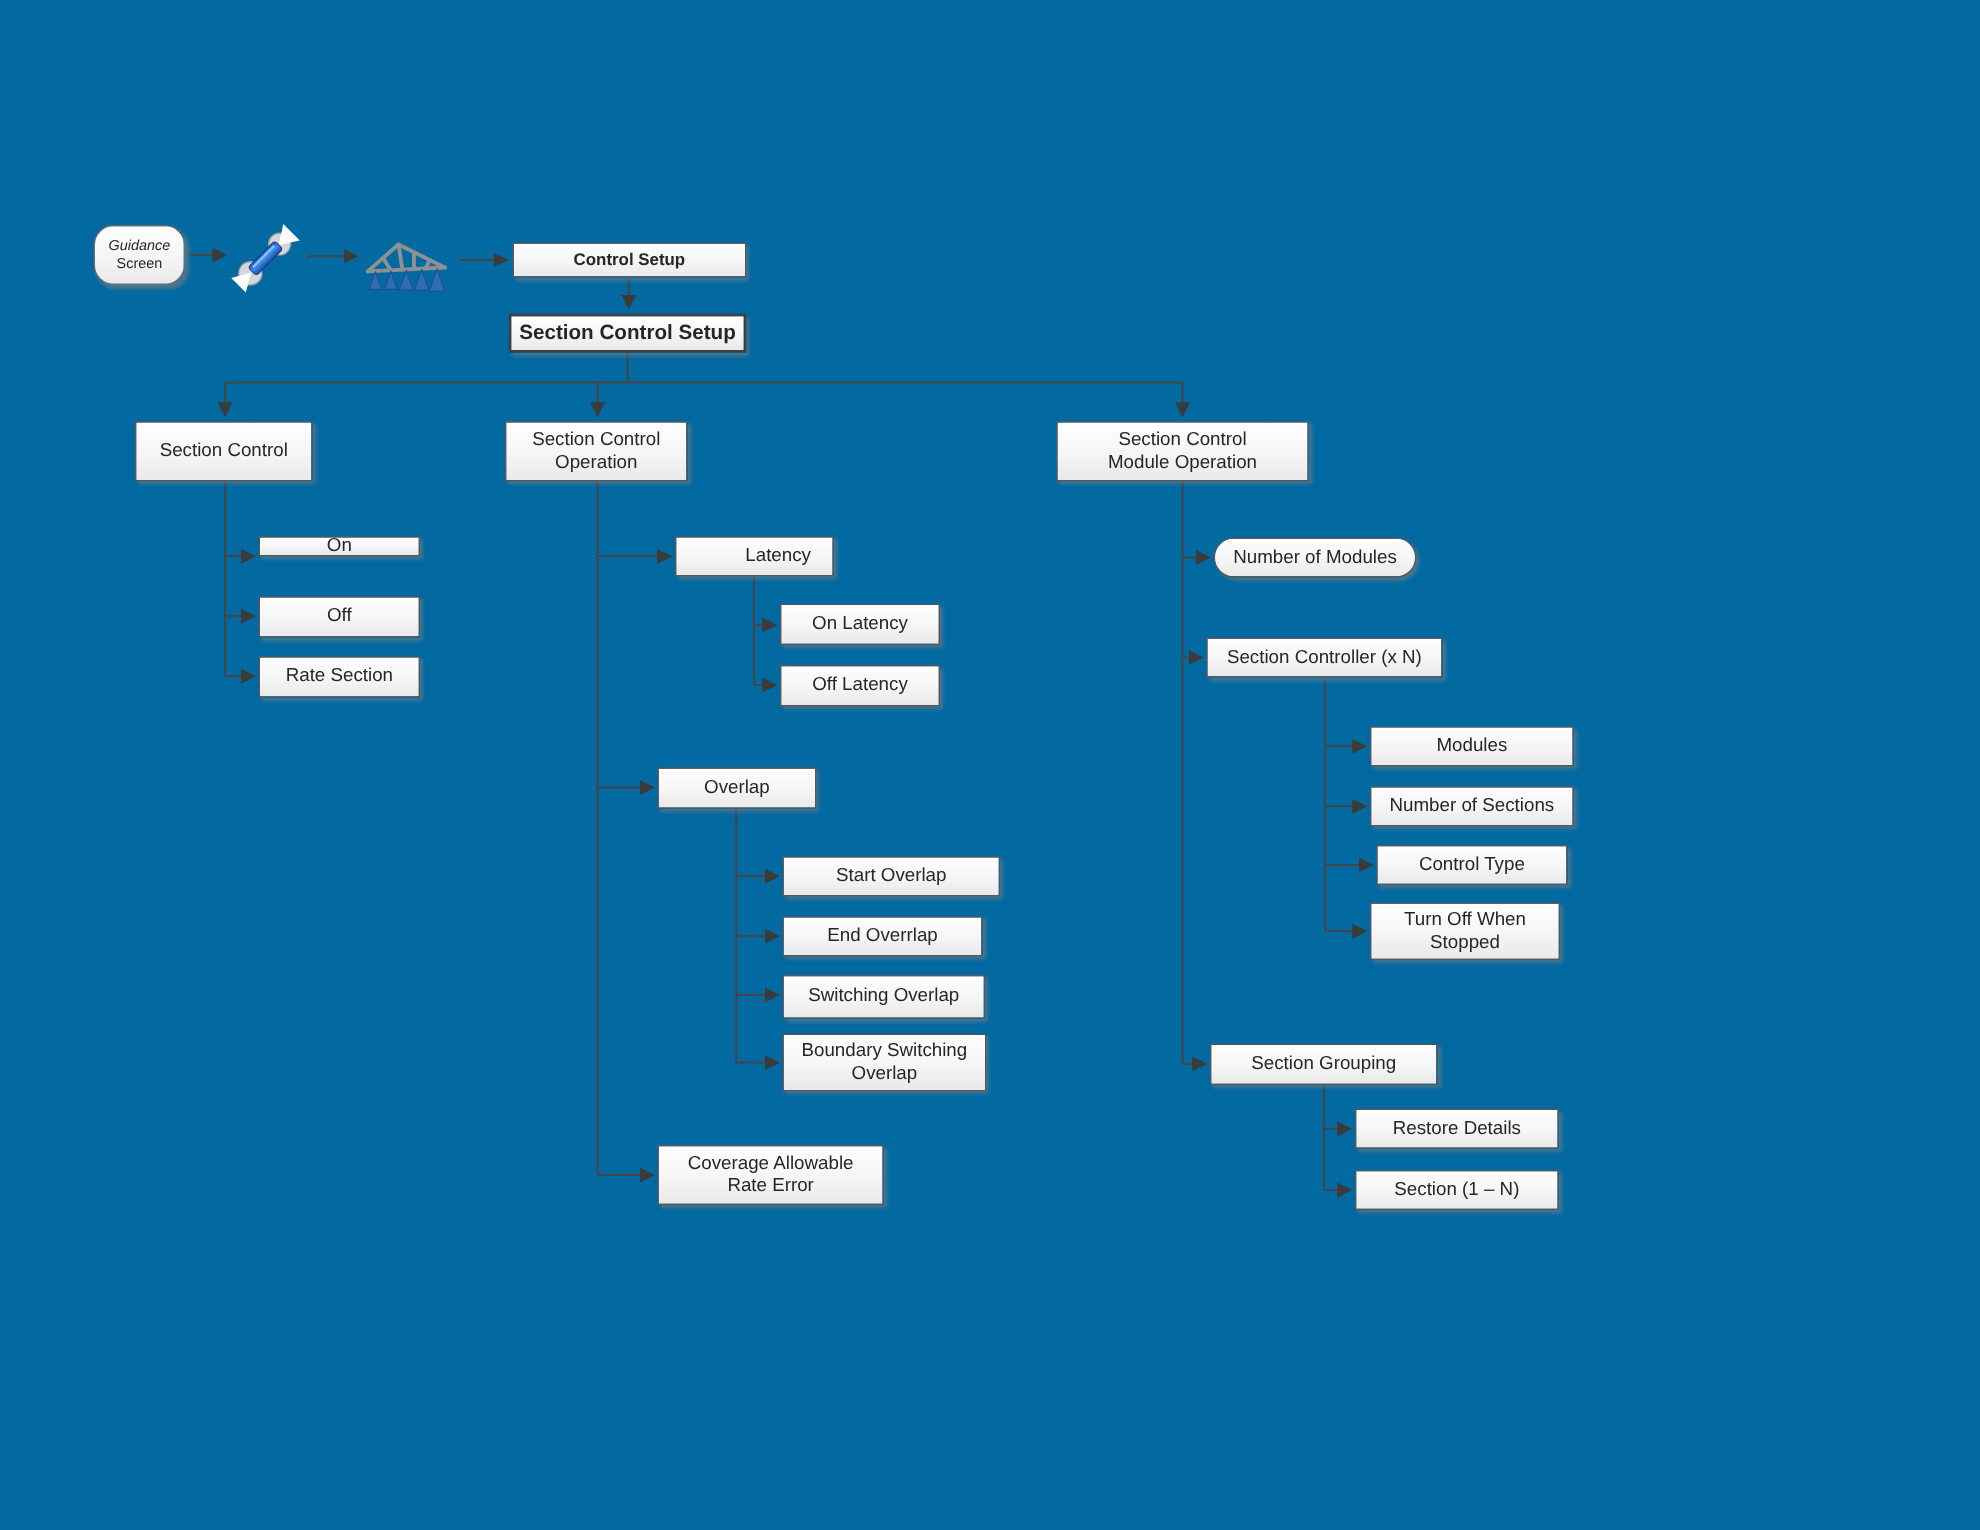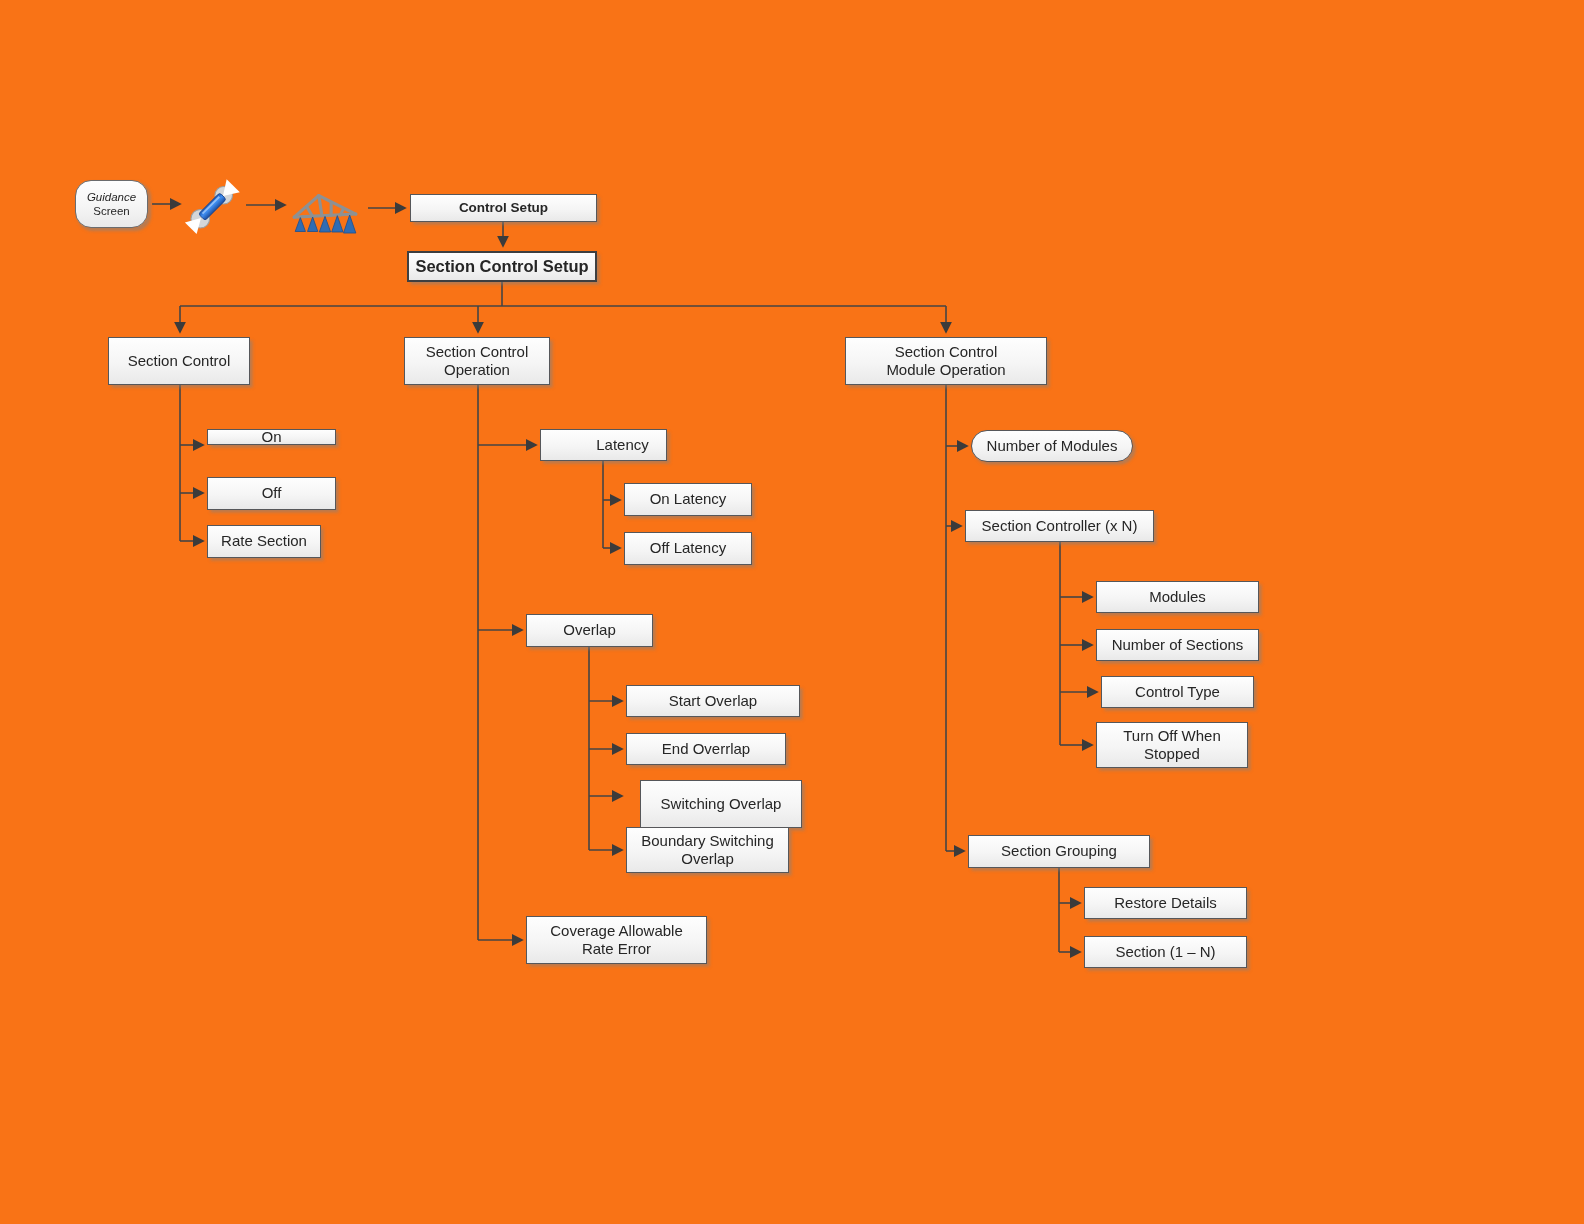--- a/index.html
+++ b/index.html
@@ -1,17 +1,17 @@
 <!DOCTYPE html>
 <html><head>
 <meta charset="utf-8">
 <style>
   html,body { margin:0; padding:0; background:#ffffff; }
   .canvas {
-    position:relative; width:1584px; height:1224px; background:#f97316;
+    position:relative; width:1584px; height:1224px; background:#0369a1;
     font-family:"Liberation Sans", sans-serif; color:#262626;
   }
   svg.wires { position:absolute; left:0; top:0; width:1584px; height:1224px; }
   .node {
     position:absolute; box-sizing:border-box;
     border:1.5px solid #56575a;
     background:linear-gradient(180deg,#fefefe 0%,#f5f5f5 55%,#e9e9e9 100%);
     box-shadow:2.5px 2.5px 3px rgba(130,130,130,0.55);
     display:flex; flex-direction:column; align-items:center; justify-content:center;
     font-size:15px; line-height:1.22; text-align:center;
@@ -132,21 +132,21 @@
 
   <div class="node" style="left:108px;top:337px;width:142px;height:48px;">
     <span>Section Control</span>
   </div>
   <div class="node" style="left:207px;top:429px;width:129px;height:16px;">
     <span>On</span>
   </div>
   <div class="node" style="left:207px;top:477px;width:129px;height:33px;">
     <span>Off</span>
   </div>
-  <div class="node" style="left:207px;top:525px;width:114px;height:33px;">
+  <div class="node" style="left:207px;top:525px;width:129px;height:33px;">
     <span>Rate Section</span>
   </div>
 
   <div class="node" style="left:404px;top:337px;width:146px;height:48px;">
     <span>Section Control</span>
     <span>Operation</span>
   </div>
   <div class="node" style="left:540px;top:429px;width:127px;height:32px;padding-left:38px;">
     <span>Latency</span>
   </div>
@@ -158,21 +158,21 @@
   </div>
   <div class="node" style="left:526px;top:614px;width:127px;height:33px;">
     <span>Overlap</span>
   </div>
   <div class="node" style="left:626px;top:685px;width:174px;height:32px;">
     <span>Start Overlap</span>
   </div>
   <div class="node" style="left:626px;top:733px;width:160px;height:32px;">
     <span>End Overrlap</span>
   </div>
-  <div class="node" style="left:640px;top:780px;width:162px;height:48px;">
+  <div class="node" style="left:626px;top:780px;width:162px;height:35px;">
     <span>Switching Overlap</span>
   </div>
   <div class="node" style="left:626px;top:827px;width:163px;height:46px;">
     <span>Boundary Switching</span>
     <span>Overlap</span>
   </div>
   <div class="node" style="left:526px;top:916px;width:181px;height:48px;">
     <span>Coverage Allowable</span>
     <span>Rate Error</span>
   </div>

